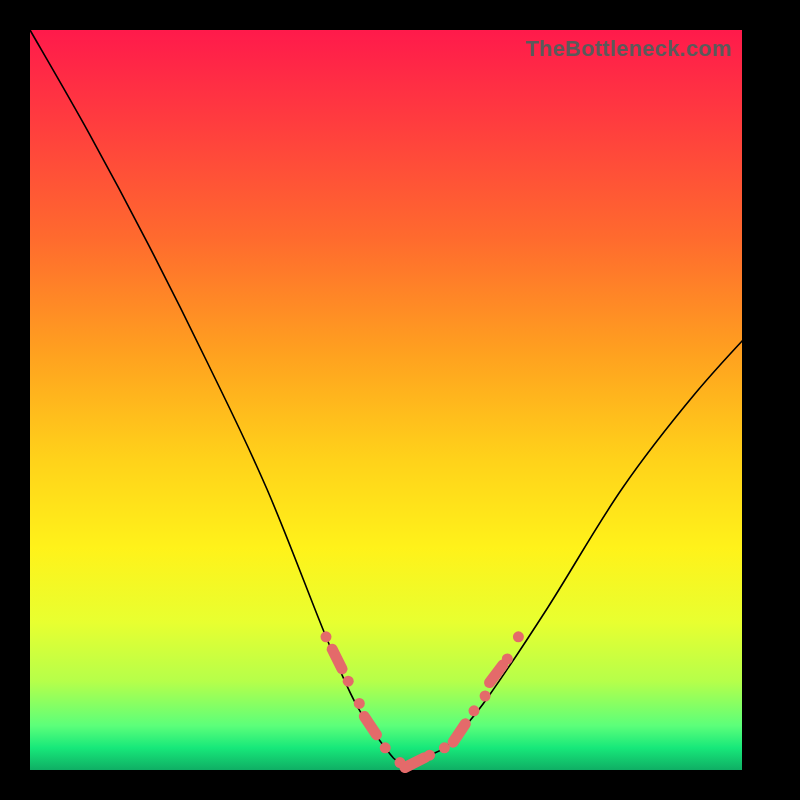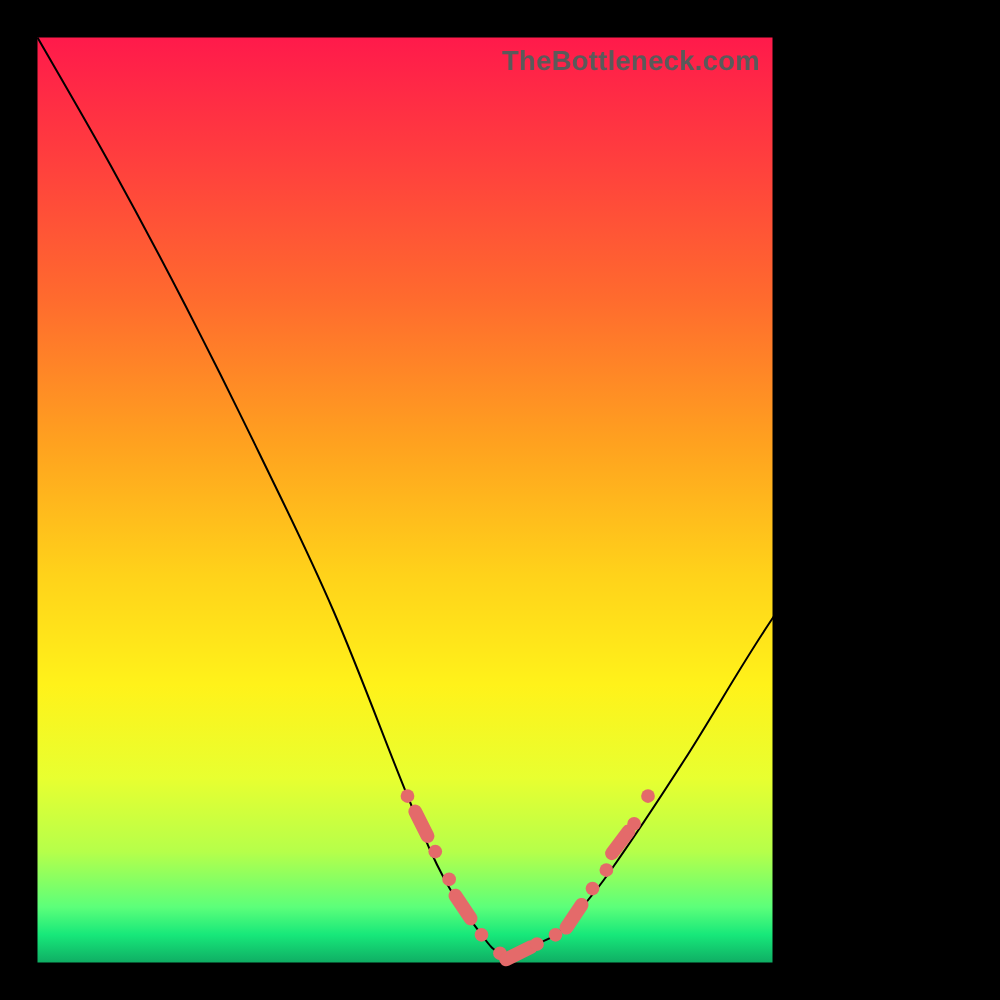--- a/index.html
+++ b/index.html
@@ -13,21 +13,21 @@
   .frame {
     position: relative;
     width: 800px;
     height: 800px;
     background: #000;
   }
   .plot-area {
     position: absolute;
     left: 30px;
     top: 30px;
-    width: 588px;
+    width: 712px;
     height: 740px;
     background: linear-gradient(to bottom,
       #ff1a4b 0%,
       #ff3b3f 12%,
       #ff6a2e 28%,
       #ffa21f 44%,
       #ffd21a 58%,
       #fff21a 70%,
       #e8ff30 80%,
       #b6ff4a 88%,

